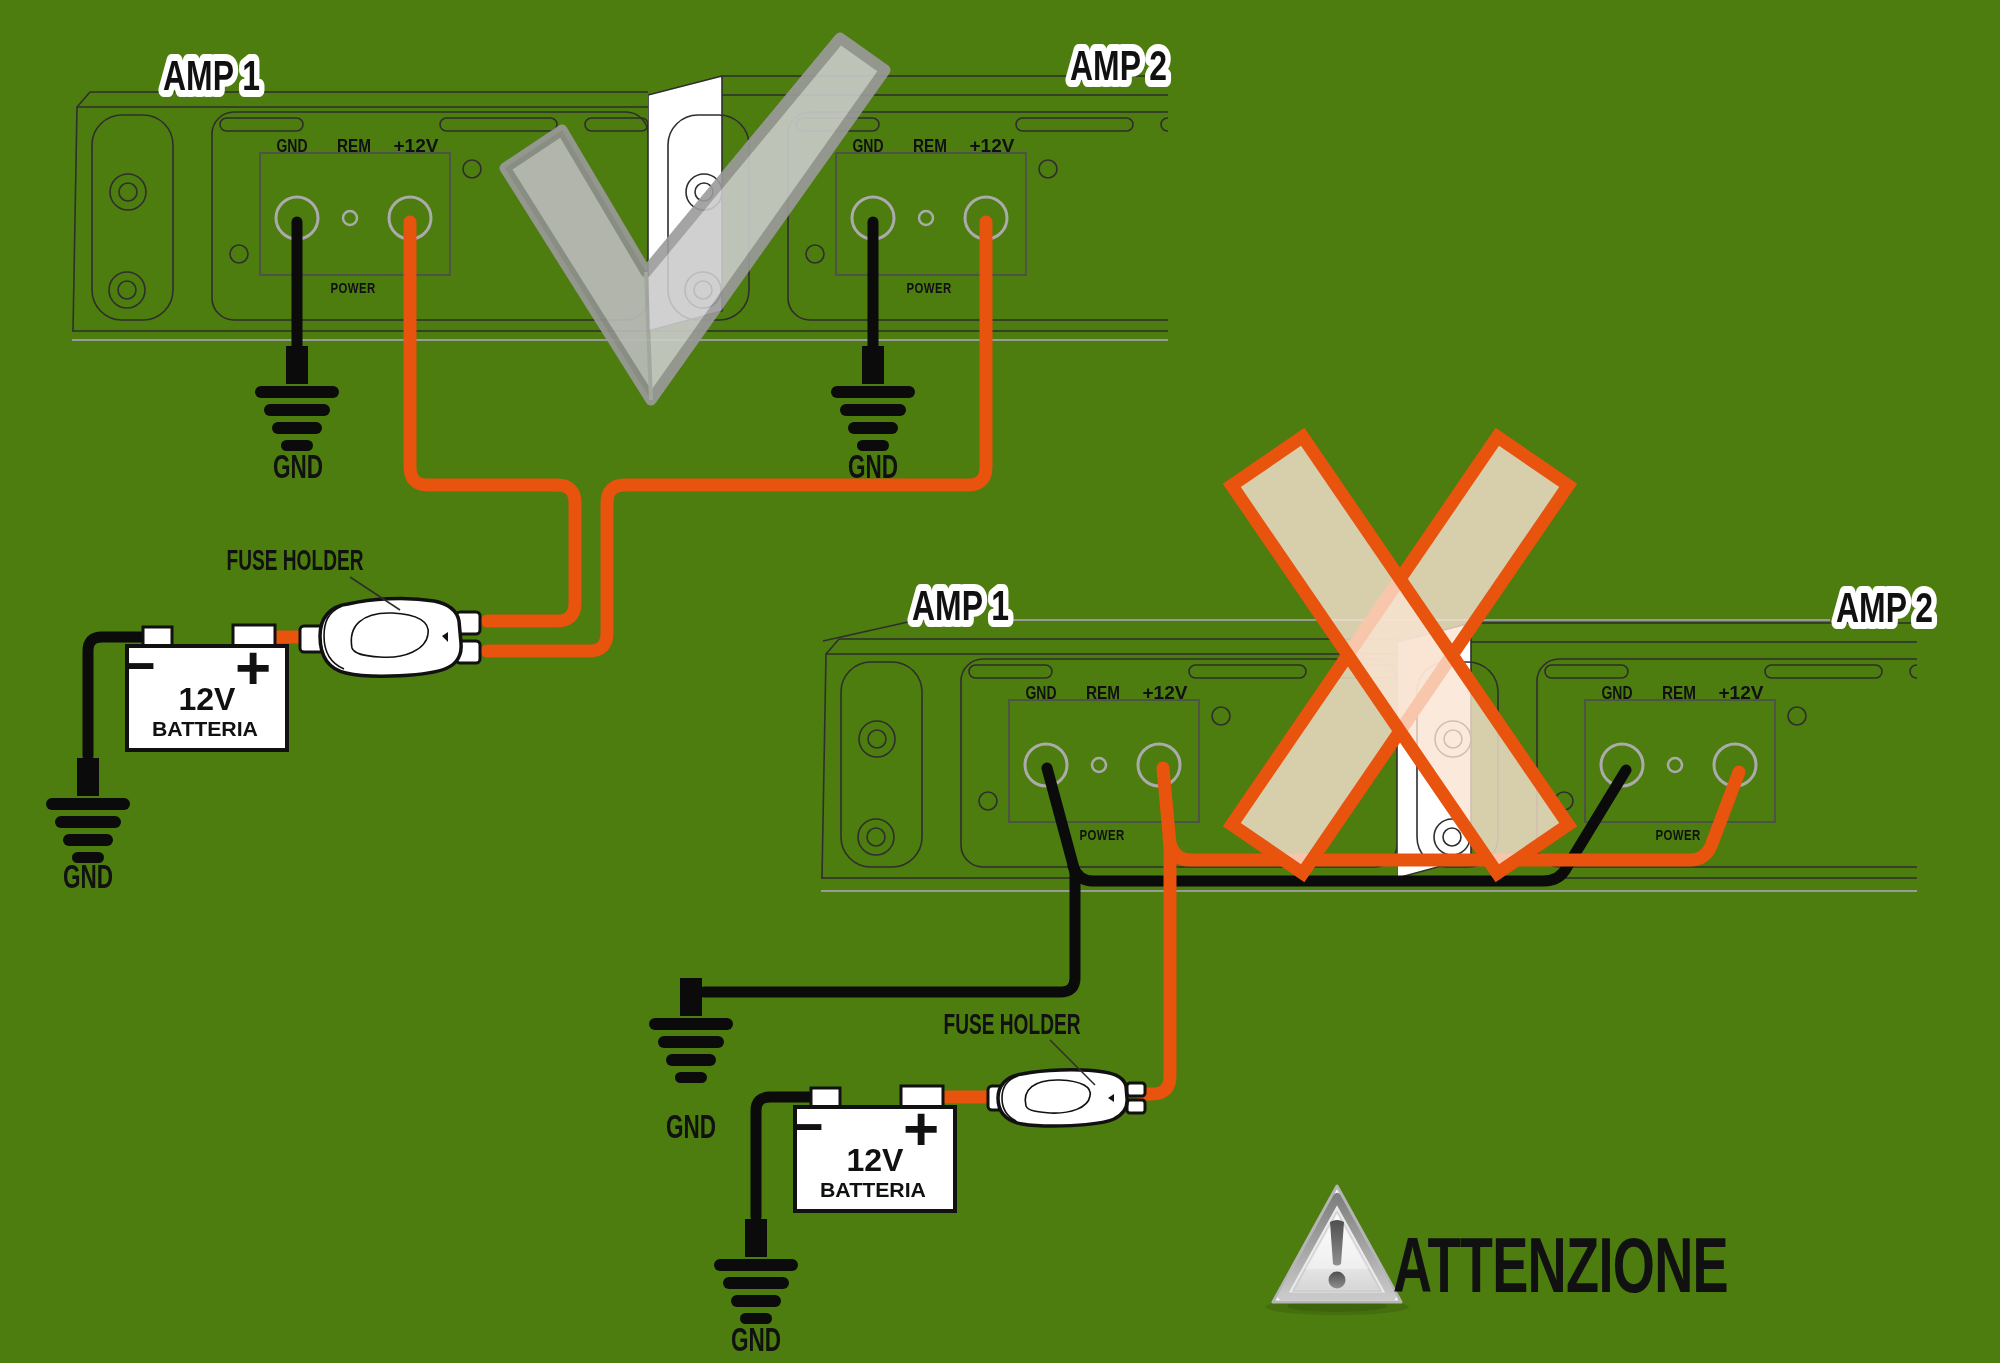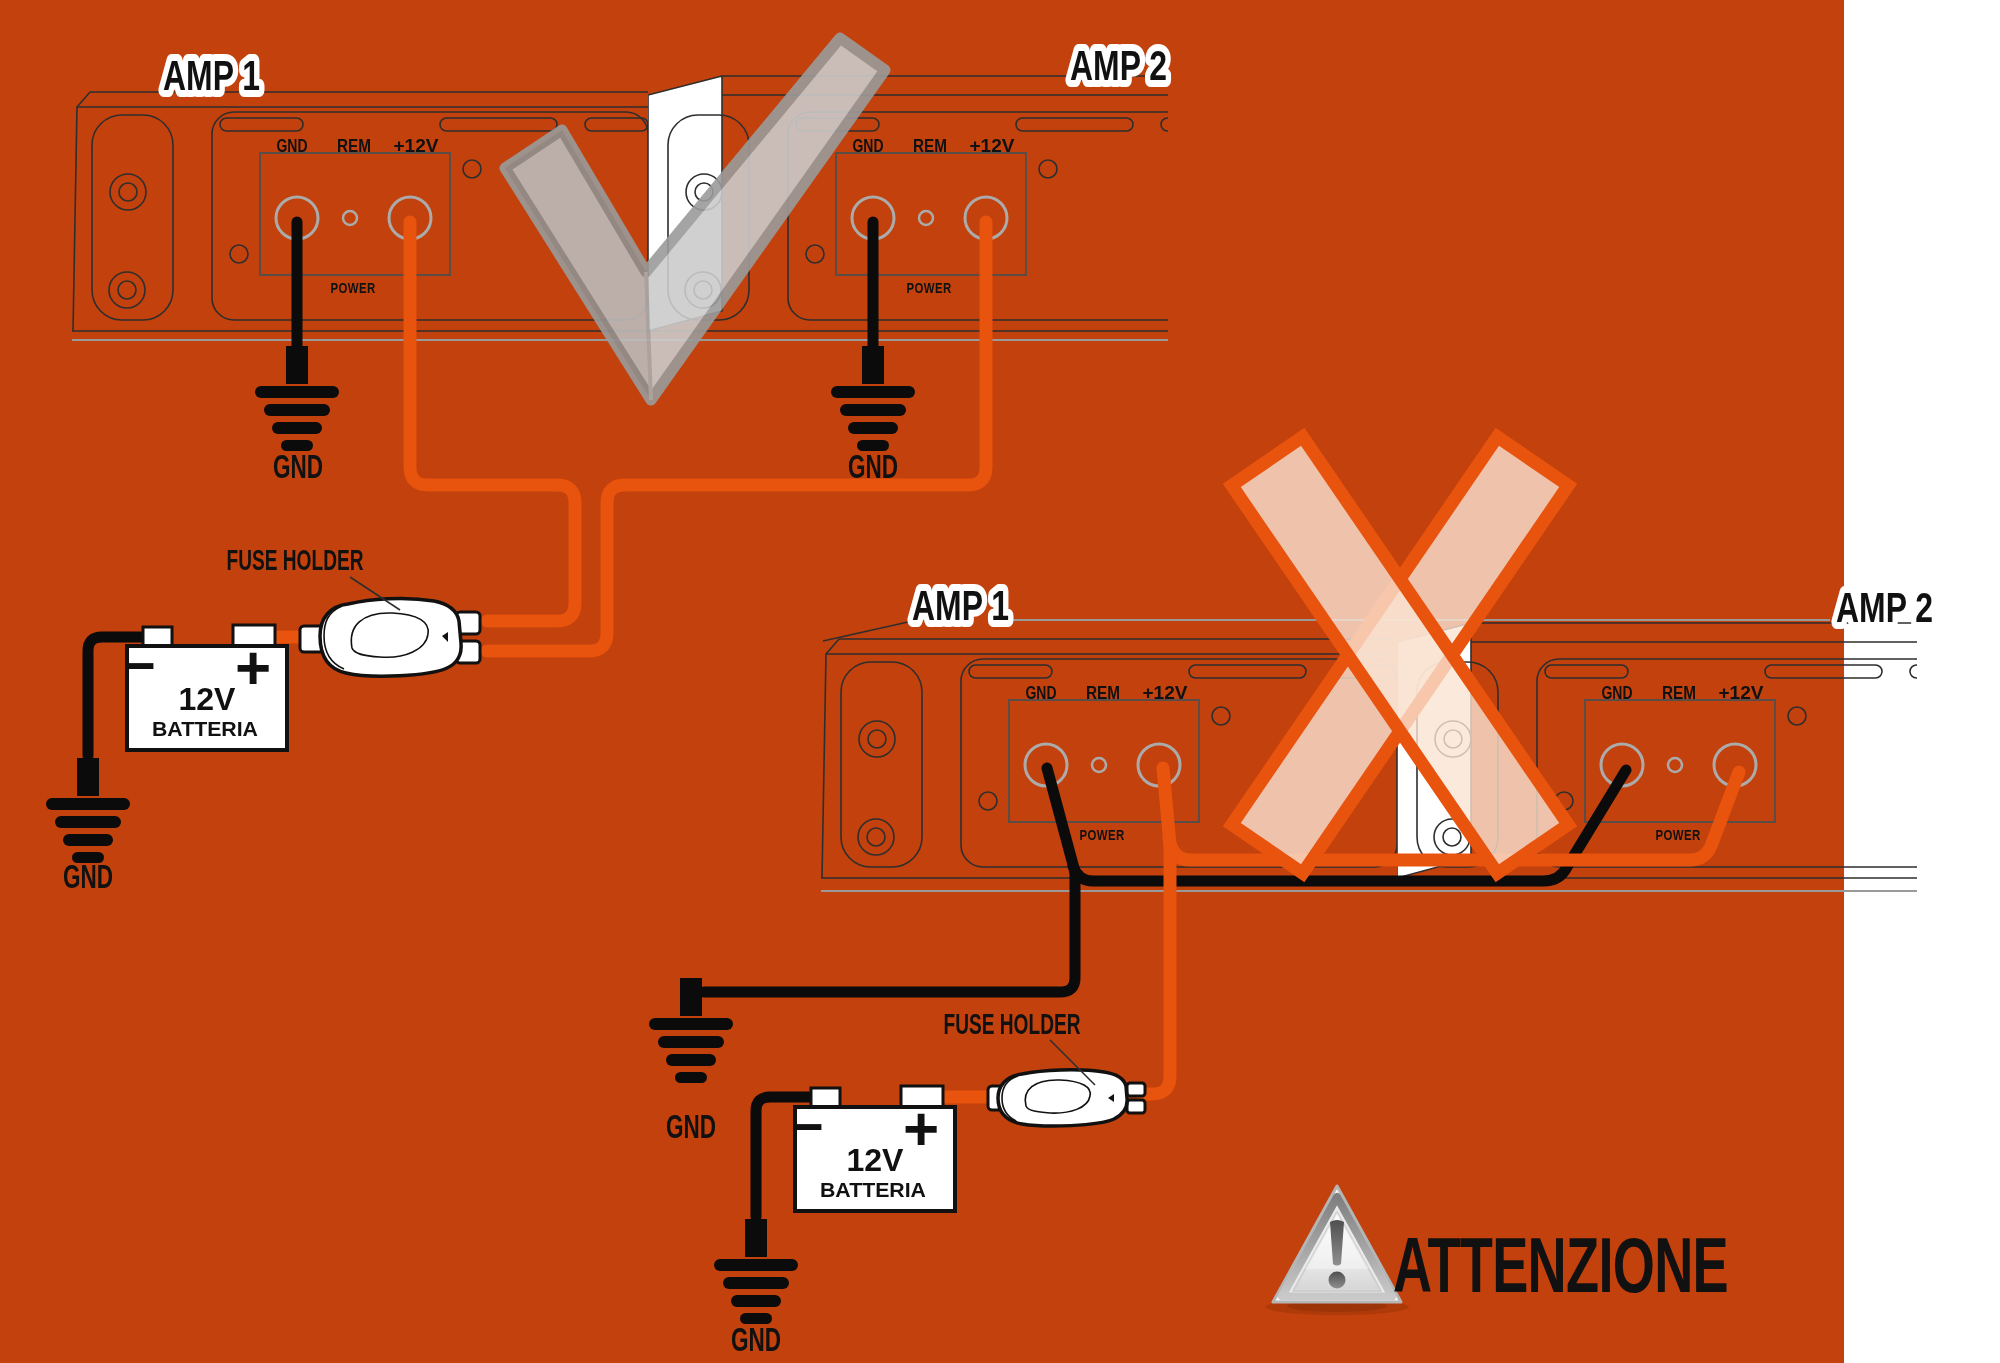--- a/index.html
+++ b/index.html
@@ -1,16 +1,16 @@
 <!DOCTYPE html>
 <html><head>
 <meta charset="utf-8">
 <style>
   html,body{margin:0;padding:0;background:#fff;}
-  .stage{width:1844px;height:1363px;position:relative;background:#c2410c;}
+  .stage{width:2000px;height:1363px;position:relative;background:#4d7c0f;}
   svg{display:block;}
   text{font-family:"Liberation Sans","DejaVu Sans",sans-serif;font-weight:bold;fill:#111;}
   .ampname{font-size:42px;}
   .halo{stroke:#fff;stroke-width:14;paint-order:stroke;stroke-linejoin:round;}
   .tlabel{font-size:19px;}
   .plabel{font-size:15px;letter-spacing:.5px;}
   .gndlabel{font-size:33px;}
   .fuselabel{font-size:30px;}
   .v12label{font-size:31px;}
   .battlabel{font-size:21px;}

